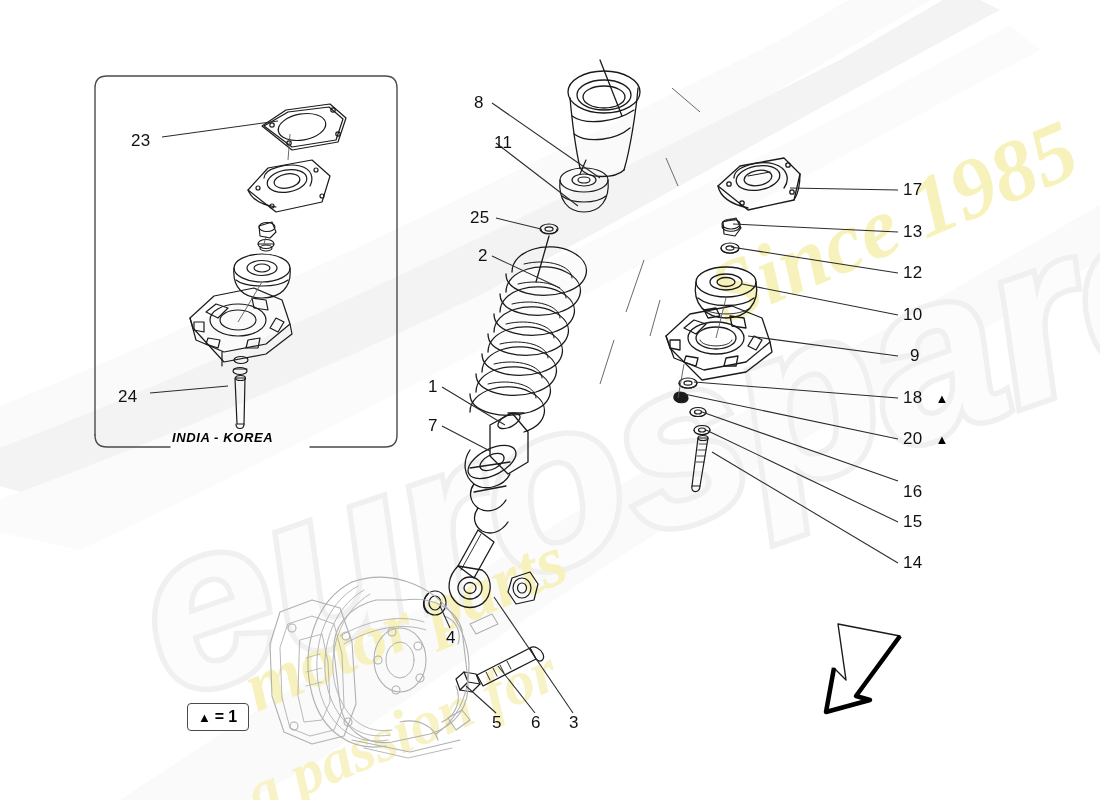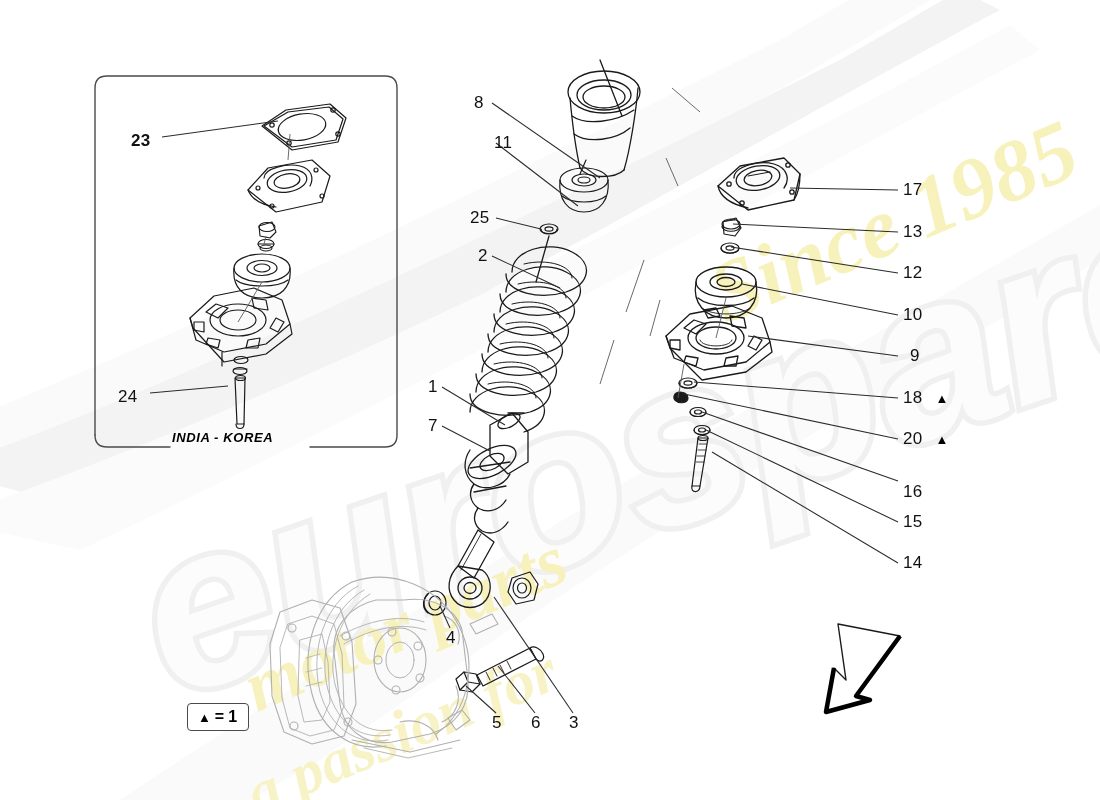--- a/index.html
+++ b/index.html
@@ -401,21 +401,21 @@
   </svg>
 
   <div class="inset-cap" style="left:172px;top:430px;">INDIA - KOREA</div>
 
   <div class="legend-box" style="left:187px;top:703px;width:60px;height:26px;">
     <span class="tri">▲</span>
     <span>=</span>
     <span style="margin-left:3px;">1</span>
   </div>
 
-  <div class="lbl" style="left:131px;top:131px;font-weight:bold;">23</div>
+  <div class="lbl" style="left:131px;top:131px;">23</div>
   <div class="lbl" style="left:118px;top:387px;">24</div>
 
   <div class="lbl" style="left:474px;top:93px;">8</div>
   <div class="lbl" style="left:494px;top:133px;">11</div>
   <div class="lbl" style="left:470px;top:208px;">25</div>
   <div class="lbl" style="left:478px;top:246px;">2</div>
   <div class="lbl" style="left:428px;top:377px;">1</div>
   <div class="lbl" style="left:428px;top:416px;">7</div>
 
   <div class="lbl" style="left:903px;top:180px;">17</div>

